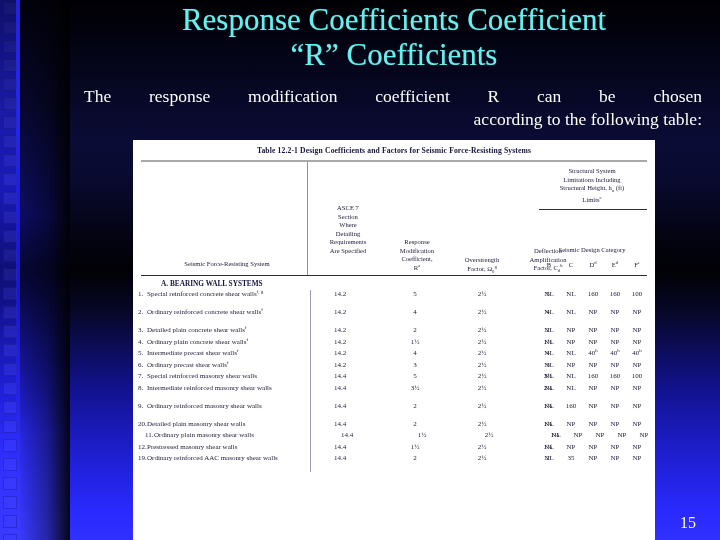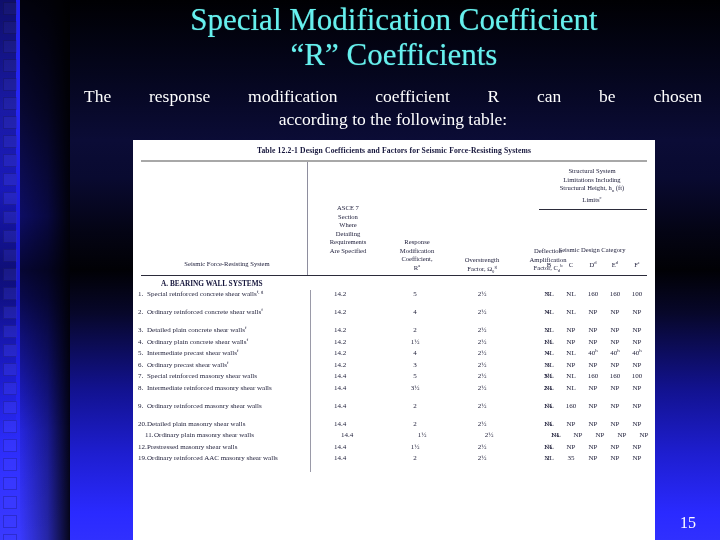--- a/index.html
+++ b/index.html
@@ -120,21 +120,21 @@
     color: #ffffff;
     font-family: "Liberation Serif", serif;
     font-size: 17.5px;
     line-height: 23px;
   }
   .body-text .just {
     text-align: justify;
     text-align-last: justify;
   }
   .body-text .last {
-    text-align: center;
+    text-align: right;
   }
 
   
   .table-card {
     position: absolute;
     left: 133px; top: 140px;
     width: 522px; height: 429px;
     background: #ffffff;
     overflow: hidden;
     font-family: "Liberation Serif", serif;
@@ -270,21 +270,21 @@
         <div class="film-sq" style="top: 496px;"></div>
         <div class="film-sq" style="top: 515px;"></div>
         <div class="film-sq" style="top: 534px;"></div>
       </div>
     <div class="film-dark"></div>
   </div>
   <div class="band-fade"></div>
   <div class="band-vert"></div>
 
   <div class="title">
-    <div>Special Modification Coefficient</div>
+    <div>Response Coefficients Coefficient</div>
     <div>“R” Coefficients</div>
   </div>
 
   <div class="body-text">
     <div class="just">The response modification coefficient R can be chosen</div>
     <div class="last">according to the following table:</div>
   </div>
 
   <div class="table-card">
 

